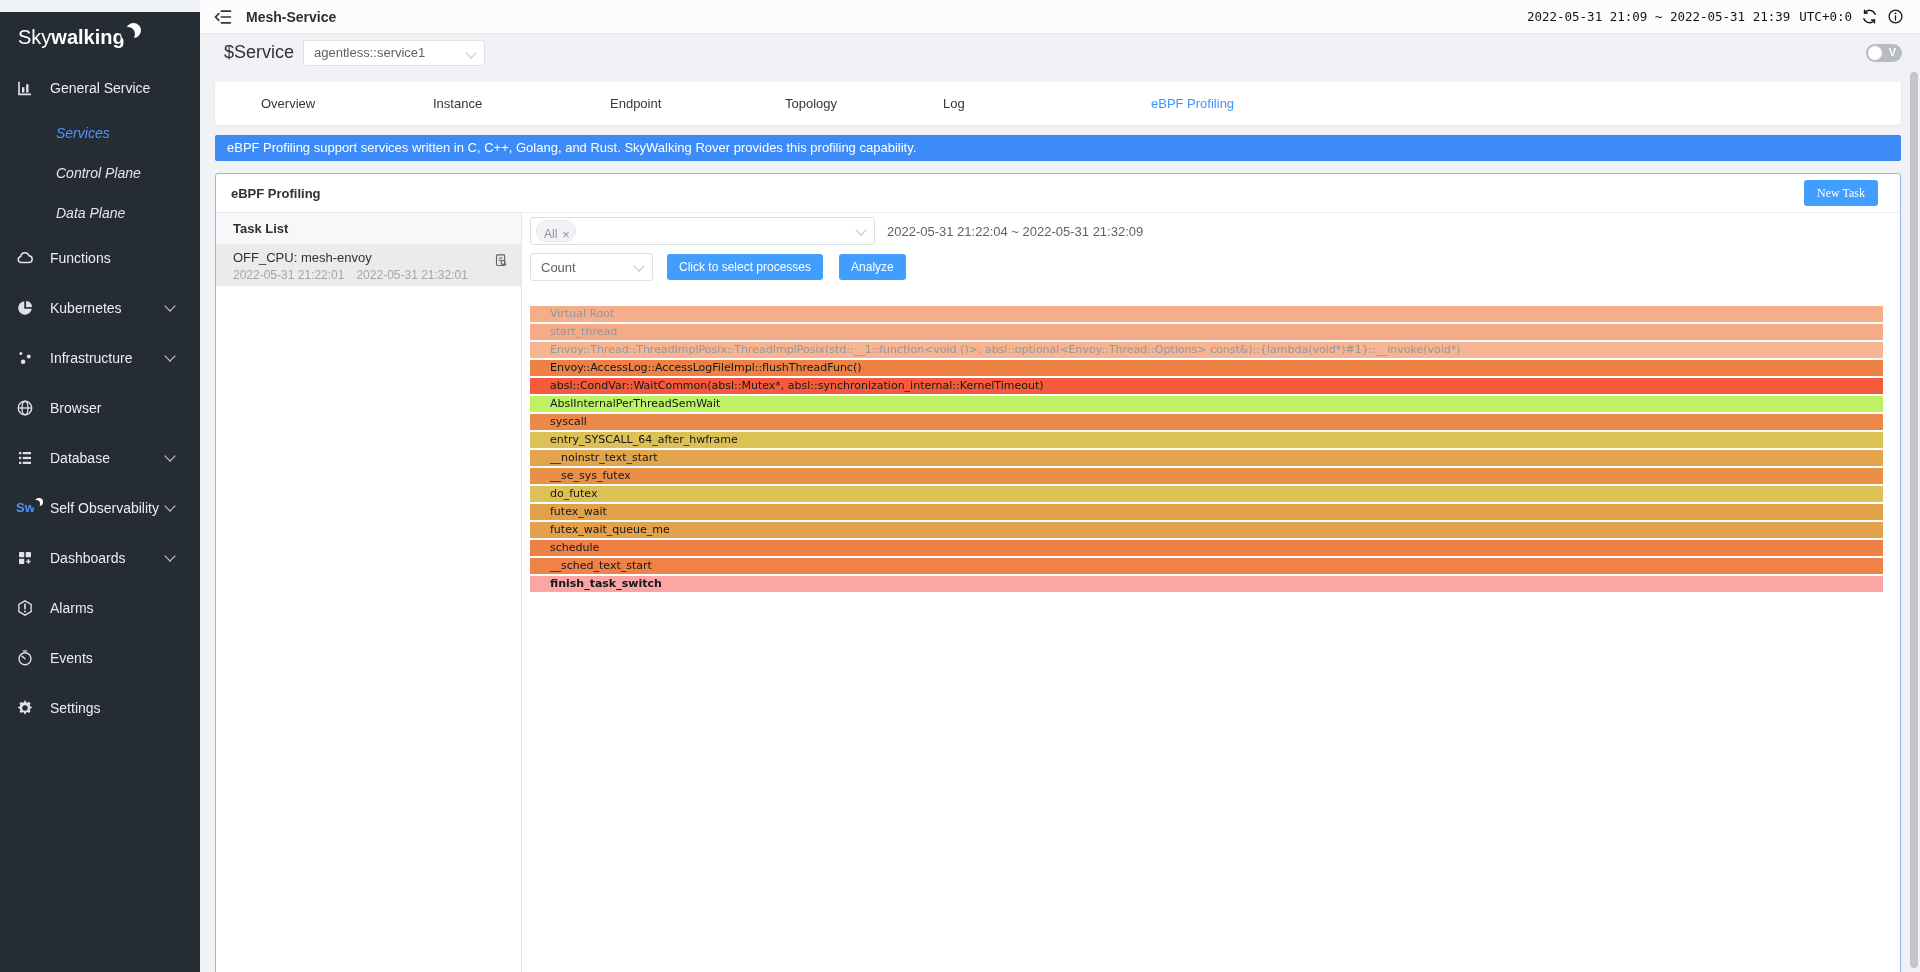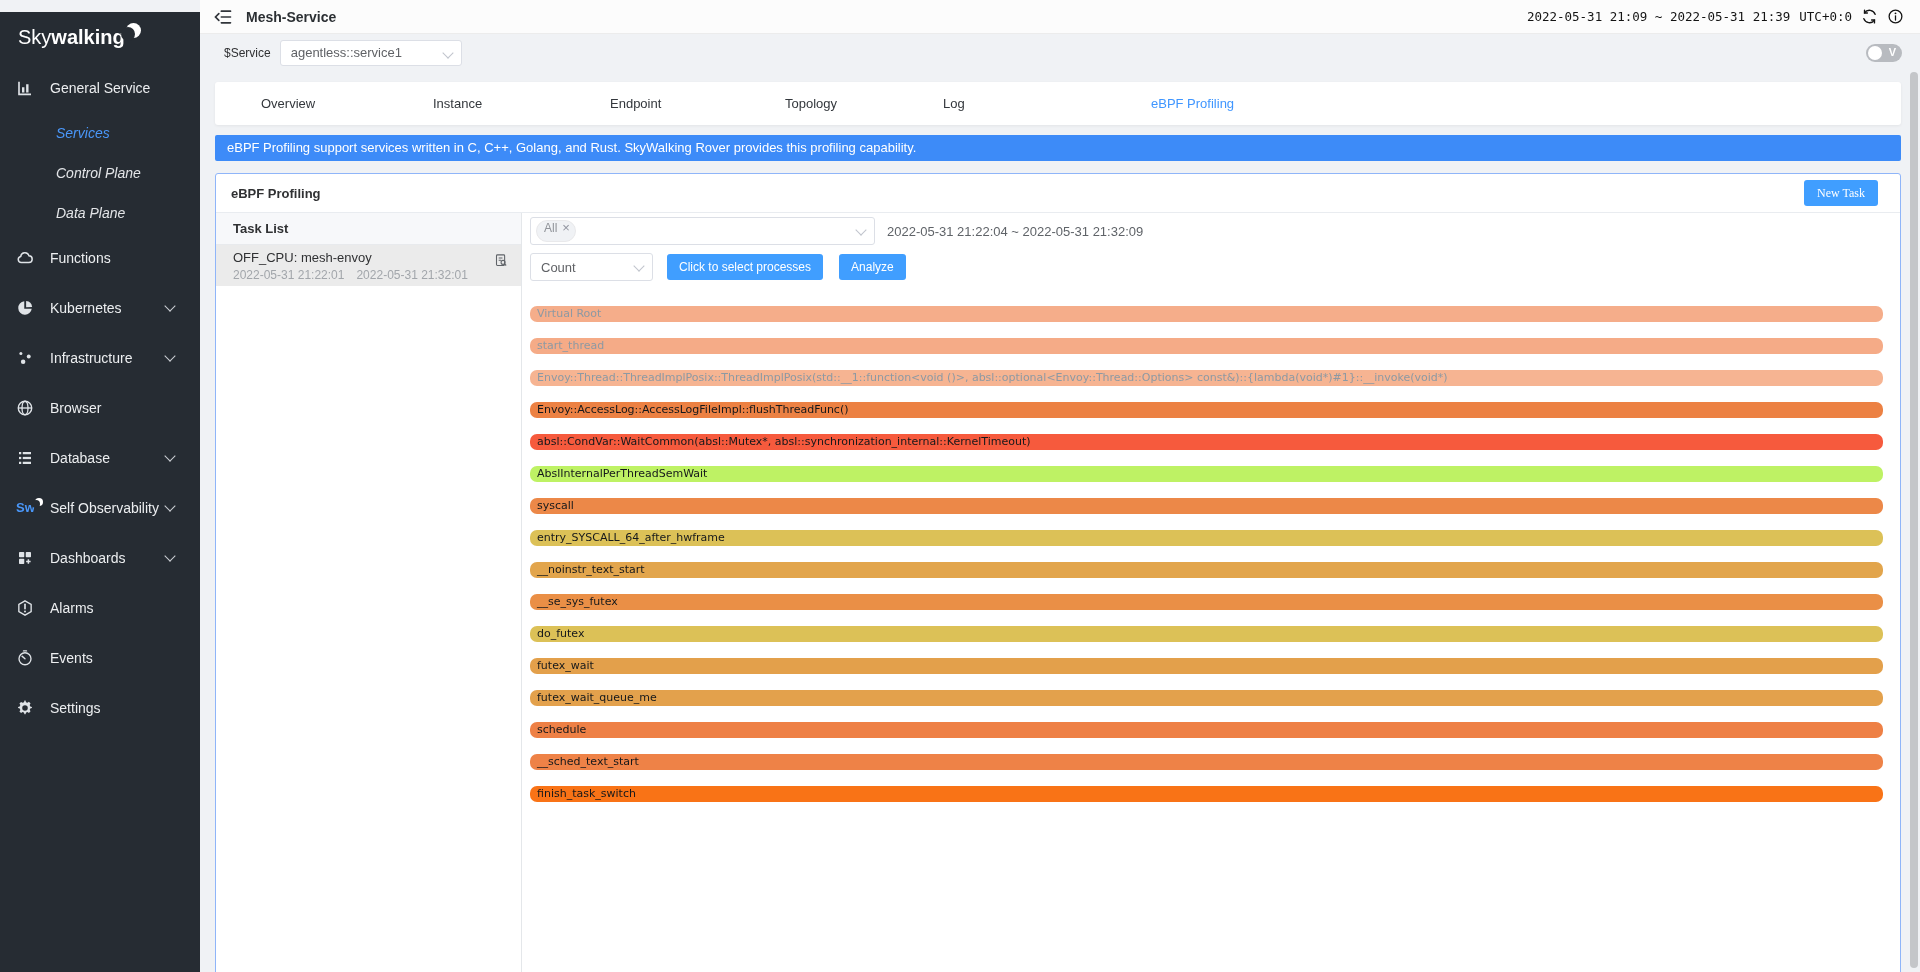--- a/index.html
+++ b/index.html
@@ -36,21 +36,21 @@
   .fold-btn svg{width:20px;height:20px;}
   .page-title{margin-left:13px;font-size:14px;font-weight:600;color:#2b2f33;}
   .header-right{margin-left:auto;display:flex;align-items:center;margin-right:16px;gap:9px;}
   .time-text{font-family:"DejaVu Sans Mono",monospace;font-size:12.5px;color:#141414;}
   .icon-btn{width:17px;height:17px;cursor:pointer;display:inline-flex;}
   .icon-btn svg{width:17px;height:17px;}
 
   
   .service-bar{position:absolute;left:200px;top:35px;width:1720px;height:35px;display:flex;
                align-items:center;padding-left:24px;box-sizing:border-box;}
-  .service-label{font-size:12px;color:#303133;margin-right:9px;}
+  .service-label{font-size:18px;color:#303133;margin-right:9px;}
   .select{position:relative;background:#fff;border:1px solid #dcdfe6;border-radius:3px;height:26px;
           display:flex;align-items:center;padding:0 24px 0 10px;font-size:13px;color:#606266;box-sizing:border-box;cursor:pointer;}
   .service-select{width:182px;}
   .sel-chev{position:absolute;right:9px;top:8px;width:7px;height:7px;border-right:1.5px solid #c0c4cc;
             border-bottom:1.5px solid #c0c4cc;transform:rotate(45deg);}
   .toggle{margin-left:auto;margin-right:18px;width:36px;height:18px;background:#b8bbc0;border-radius:9px;
           position:relative;cursor:pointer;}
   .toggle-knob{position:absolute;left:2px;top:2px;width:14px;height:14px;background:#fff;border-radius:50%;}
   .toggle-label{position:absolute;right:6px;top:2px;color:#fff;font-size:11px;font-weight:700;}
 
@@ -77,34 +77,34 @@
   .task-item{height:41px;background:#ebebeb;padding:5px 12px 0 17px;box-sizing:border-box;position:relative;cursor:pointer;}
   .task-name{font-size:13px;color:#303133;}
   .task-times{margin-top:3px;font-size:12px;color:#a2a6ab;display:flex;gap:12px;}
   .task-icon{position:absolute;right:12px;top:8px;width:15px;height:15px;cursor:pointer;}
   .task-icon svg{width:15px;height:15px;}
 
   .analysis-panel{flex:1;padding:4px 17px 0 8px;box-sizing:border-box;min-width:0;}
   .ctrl-row{display:flex;align-items:center;}
   .process-select{width:345px;height:28px;padding-left:5px;}
   .tag{background:#f0f2f5;border:1px solid #e9e9eb;border-radius:11px;height:20px;display:inline-flex;
-       align-items:flex-start;padding:0 5px 0 7px;font-size:12px;color:#909399;gap:5px;}
+       align-items:flex-end;padding:0 5px 0 7px;font-size:12px;color:#909399;gap:5px;}
   .tag-close{font-size:13px;color:#90939e;line-height:1;cursor:pointer;}
   .range-text{margin-left:12px;font-size:13px;color:#5f6368;}
   .ctrl-row2{margin-top:8px;display:flex;align-items:center;}
   .count-select{width:123px;height:28px;}
   .btn{height:26px;padding:0 12px;background:#409eff;color:#fff;font-size:12px;border:none;border-radius:3px;
        line-height:26px;cursor:pointer;font-family:inherit;}
   .select-processes-btn{margin-left:14px;}
   .analyze-btn{margin-left:16px;}
 
   .flame{margin-top:25px;}
-  .flame-row{height:16px;line-height:16px;margin-bottom:16px;font-size:11px;
-             font-family:"DejaVu Sans",sans-serif;color:#15181b;padding-left:7px;
-             white-space:nowrap;overflow:hidden;cursor:pointer;border-radius:7px;}
+  .flame-row{height:16px;line-height:16px;margin-bottom:2px;font-size:11px;
+             font-family:"DejaVu Sans",sans-serif;color:#15181b;padding-left:20px;
+             white-space:nowrap;overflow:hidden;cursor:pointer;}
   .flame-row.muted{color:#8d99a3;}
 
   .scrollbar{position:absolute;right:2px;top:72px;width:8px;height:896px;}
   .scroll-thumb{width:8px;height:100%;background:#c4c6c9;border-radius:4px;cursor:pointer;}
 </style>
 </head>
 <body>
 
 <div class="app">
 
@@ -342,21 +342,21 @@
               <div class="flame-row" style="background: #bef264;">AbslInternalPerThreadSemWait</div>
               <div class="flame-row" style="background: rgb(236, 136, 72);">syscall</div>
               <div class="flame-row" style="background: rgb(220, 193, 87);">entry_SYSCALL_64_after_hwframe</div>
               <div class="flame-row" style="background: rgb(226, 165, 76);">__noinstr_text_start</div>
               <div class="flame-row" style="background: rgb(234, 143, 70);">__se_sys_futex</div>
               <div class="flame-row" style="background: rgb(220, 193, 87);">do_futex</div>
               <div class="flame-row" style="background: rgb(227, 160, 75);">futex_wait</div>
               <div class="flame-row" style="background: rgb(227, 161, 76);">futex_wait_queue_me</div>
               <div class="flame-row" style="background: rgb(238, 128, 69);">schedule</div>
               <div class="flame-row" style="background: rgb(238, 130, 71);">__sched_text_start</div>
-              <div class="flame-row" style="background: #f97316;">finish_task_switch</div>
+              <div class="flame-row" style="background: #fca5a5; font-weight: bold;">finish_task_switch</div>
             </div>
         </div>
       </div>
     </section>
   </main>
 
   <div class="scrollbar">
     <div class="scroll-thumb"></div>
   </div>
 </div>

